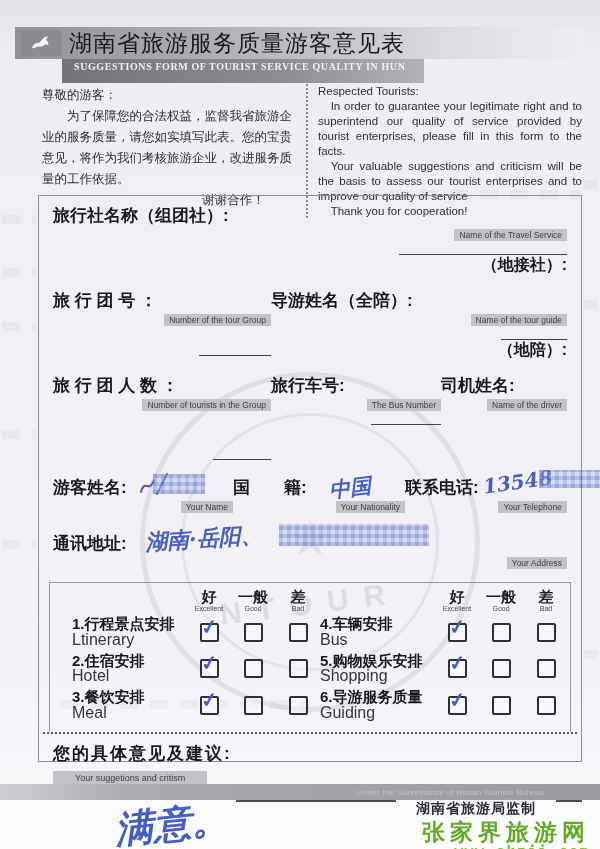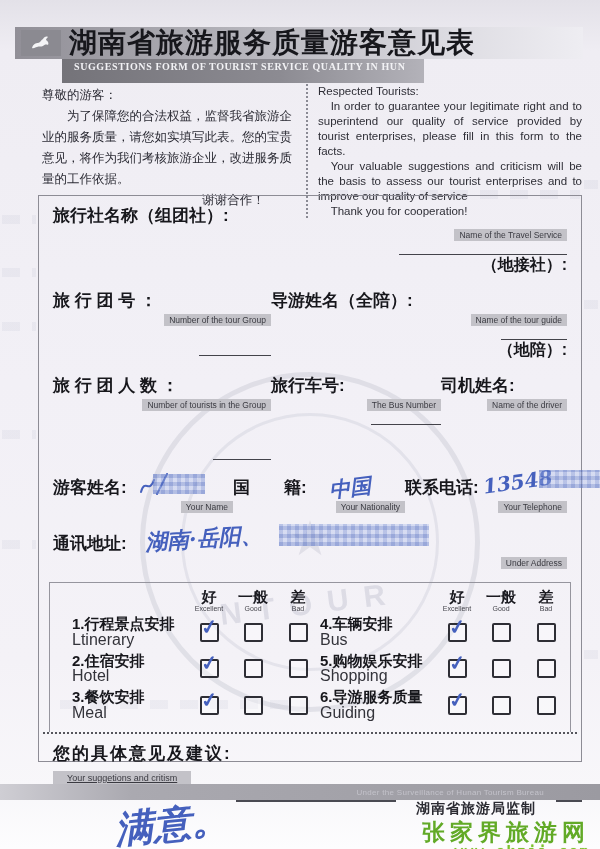--- a/index.html
+++ b/index.html
@@ -9,21 +9,21 @@
     background:linear-gradient(180deg,#e3e1e8 0%,#efedf3 6%,#f2f0f6 45%,#f4f2f7 78%,#f8f7fa 93%,#fdfdfe 100%);}
   
   .ghost{position:absolute;height:9px;opacity:.55;
     background:repeating-linear-gradient(90deg,rgba(122,130,160,.14) 0 18px,rgba(122,130,160,0) 18px 30px);}
   
   .banner{position:absolute;left:15px;top:27px;width:568px;}
   .banner-top{height:32px;display:flex;align-items:center;
     background:linear-gradient(90deg,#918f97 0%,#a9a8af 28%,#c4c3ca 55%,#dedde3 78%,#eeedf2 100%);}
   .logo-box{width:40px;height:26px;margin:0 8px 0 6px;background:#8b8a91;
     display:flex;align-items:center;justify-content:center;flex:0 0 auto;}
-  .banner-title{font-size:28px;font-weight:700;color:#17171c;letter-spacing:1px;white-space:nowrap;}
+  .banner-title{font-size:23px;font-weight:400;color:#17171c;letter-spacing:1px;white-space:nowrap;}
   .banner-sub{margin-left:47px;width:362px;height:24px;
     background:linear-gradient(90deg,#747379,#8c8b92 60%,#b3b2b9 100%);
     color:#f2f2f5;font-family:"Liberation Serif",serif;font-size:10px;font-weight:700;
     letter-spacing:.6px;padding:2px 0 0 12px;box-sizing:border-box;white-space:nowrap;}
   
   .intro{position:absolute;left:42px;top:84px;width:540px;display:flex;}
   .intro-zh{width:254px;font-family:"DejaVu Serif",serif;font-size:12.5px;
     color:#2b2b34;line-height:1.68;}
   .intro-zh .ind{text-indent:2em;}
   .intro-zh .thanks{text-align:right;padding-right:2.5em;}
@@ -225,21 +225,21 @@
         </div>
         <span class="hand" style="position:absolute;left:78px;top:-6px;font-size:20px;transform:rotate(-8deg);">13548</span>
         <span class="censor" style="position:absolute;left:134px;top:-6px;width:64px;height:18px;"></span>
       </div>
     </div>
 
     <div class="frow" style="margin-top:18px;">
       <div style="position:relative;">
         <div class="f-label big">通讯地址:</div>
         <div class="baseline" style="margin-top:2px;">
-          <span class="f-sub">Under Address</span>
+          <span class="f-sub">Your Address</span>
           <span class="blank" style="flex:1;margin-right:40px;"></span>
         </div>
         <span class="hand" style="position:absolute;left:92px;top:-8px;font-size:22px;transform:rotate(-4deg);">湖南·岳阳、</span>
         <span class="censor" style="position:absolute;left:226px;top:-8px;width:150px;height:22px;"></span>
       </div>
     </div>
 
     <div class="ratings">
       <div class="rcol left">
         <div></div>
@@ -301,21 +301,21 @@
         <div class="cb checked"></div>
         <div class="cb"></div>
         <div class="cb"></div>
       </div>
     </div>
     <div class="dotsep"></div>
 
     <div class="sugg">
       <div class="f-label big">您的具体意见及建议:</div>
       <div style="margin-top:2px;">
-        <span class="f-sub" style="font-size:9px;padding:2px 14px;text-decoration:underline;">Your suggetions and critism</span>
+        <span class="f-sub" style="font-size:9px;padding:2px 22px;">Your suggetions and critism</span>
       </div>
       <div>
         <span class="hand sugg-hand">满意。</span>
       </div>
     </div>
 
     <div class="daterow">
       <span class="hand dhand">2010</span>
       <span class="dunit">
         <span class="cn">年</span>

